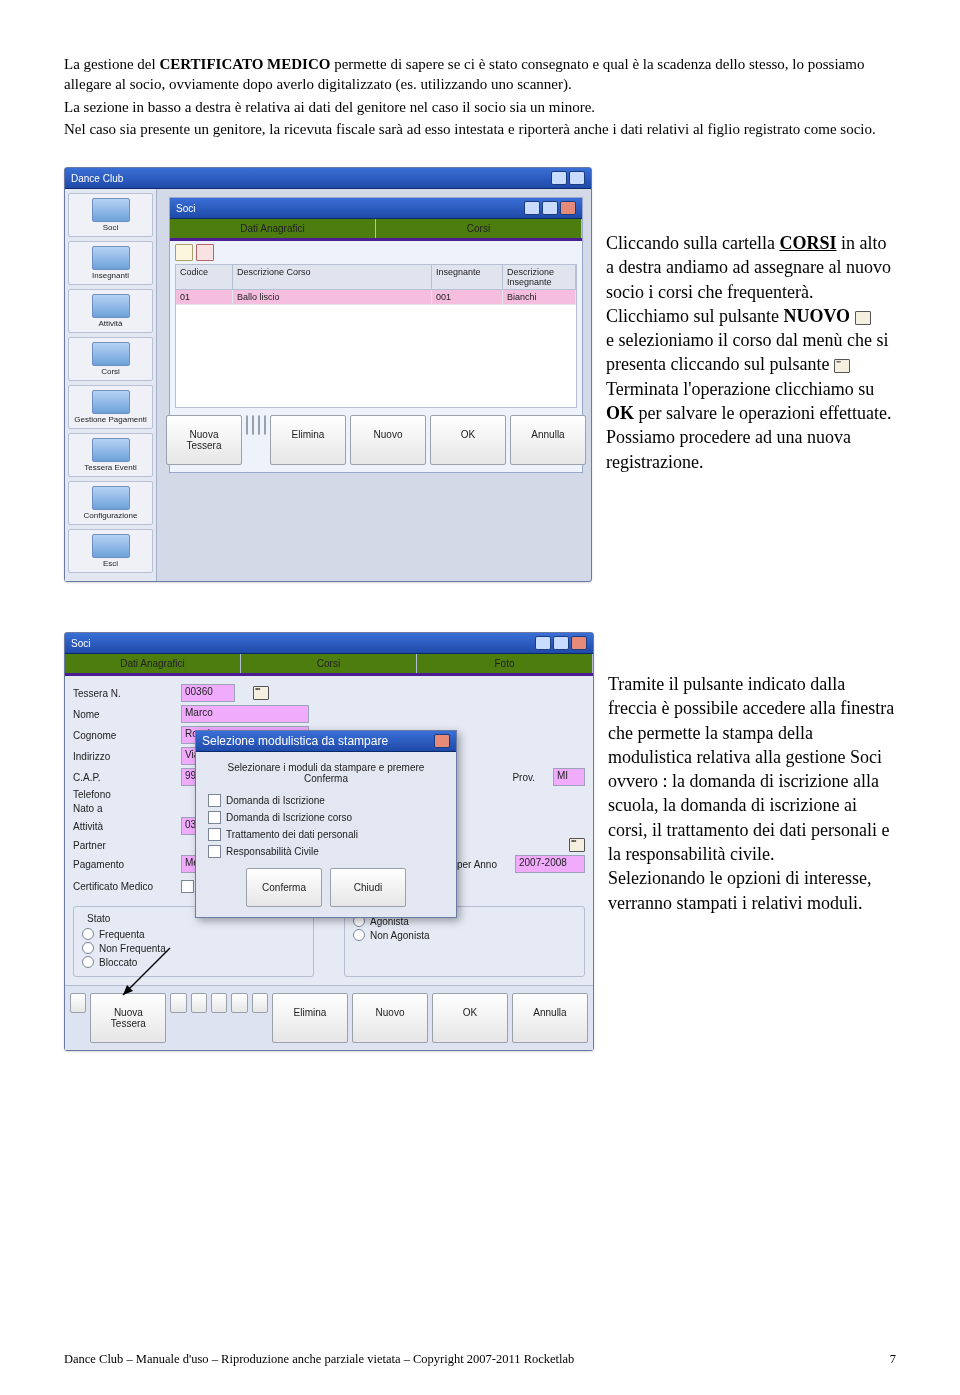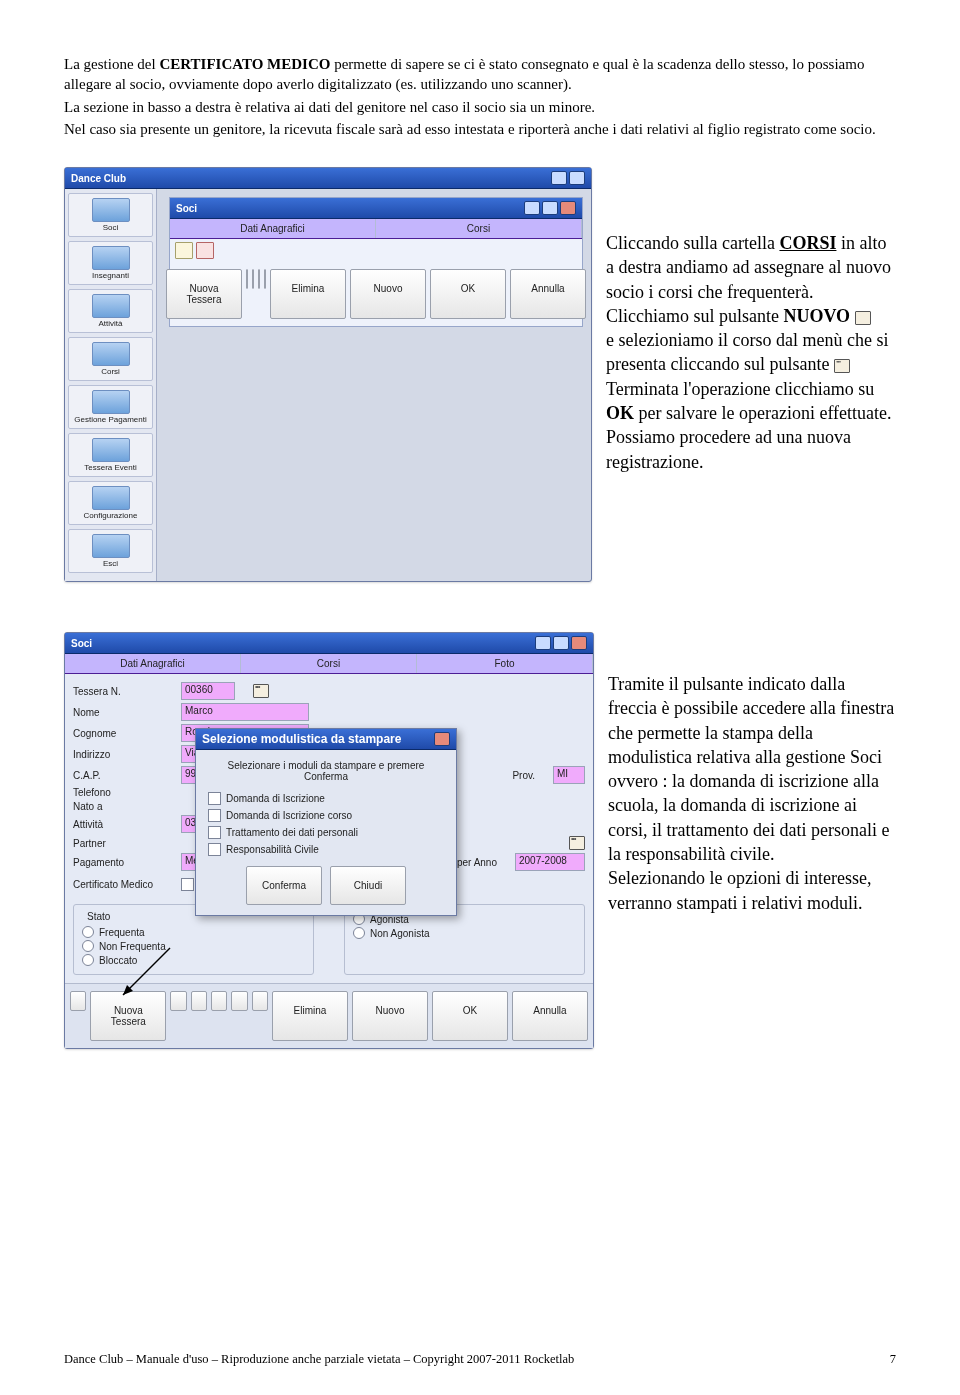--- a/index.html
+++ b/index.html
@@ -10,32 +10,32 @@
   .txt-col{display:flex;gap:14px;align-items:flex-start}
   .txt-col .right-text{flex:0 0 290px;font-size:18px;line-height:1.35}
   .right-text p{margin:0}
   b{font-weight:bold}
   .u{text-decoration:underline}
   
   .ic{display:inline-block;width:14px;height:12px;border:1px solid #555;background:#f5efe0;vertical-align:middle;position:relative;border-radius:1px}
   .ic.dots::after{content:"•••";font-size:7px;position:absolute;left:1px;top:-2px;color:#555;letter-spacing:-1px}
   
   .shot{background:#d3d9e6;border:1px solid #6b7aa3;border-radius:3px;box-shadow:0 1px 2px rgba(0,0,0,.15);font-family:Tahoma,Arial,sans-serif;font-size:10px;color:#222}
-  .titlebar{background:linear-gradient(#3a6fd6,#1f4aa9);color:#fff;padding:3px 6px;font-weight:bold;display:flex;align-items:center;justify-content:space-between;border-bottom:1px solid #0b2a6a}
+  .titlebar{background:linear-gradient(#3a6fd6,#1f4aa9);color:#fff;padding:3px 6px;font-weight:normal;display:flex;align-items:center;justify-content:space-between;border-bottom:1px solid #0b2a6a}
   .titlebar .ctl{display:flex;gap:2px}
   .titlebar .ctl span{width:14px;height:12px;background:#c9dcff;border:1px solid #1c3d7c;border-radius:2px}
   .titlebar .ctl span.x{background:#e68a7a}
   .sidebar{width:92px;background:#e3e7f1;border-right:1px solid #a6afc8;padding:4px 3px;box-sizing:border-box}
   .side-item{background:#eff1f7;border:1px solid #b8c0d6;border-radius:2px;padding:4px 2px;margin-bottom:4px;display:flex;flex-direction:column;align-items:center;gap:2px}
   .side-item .ico{width:36px;height:22px;background:linear-gradient(#b6d2f2,#6da2db);border-radius:2px;border:1px solid #6d8fc1}
   .side-item .lab{font-size:8px;text-align:center;line-height:1}
   .app{display:flex}
   .client{flex:1;padding:8px;position:relative;min-height:330px}
   .inner-win{background:#eef2fb;border:1px solid #97a6ca}
-  .tabs{display:flex;background:#c4b5fd;border-bottom:1px solid #4c1d95}
+  .tabs{display:flex;background:#4d7c0f;border-bottom:3px solid #4c1d95}
   .tab{flex:1;padding:4px 0;text-align:center;border-right:1px solid #b3bcd5}
   .tb{display:flex;gap:3px;padding:3px 5px}
   .tb span{width:16px;height:15px;border:1px solid #a6a06c;background:#fbf6dd;border-radius:1px}
   .tb span.x{border-color:#b56565;background:#f9e2e2}
   .grid{background:#fff;margin:0 5px;border:1px solid #b7bfd3;height:142px;position:relative;font-size:9px}
   .ghead{display:flex;background:#dfe4ef;border-bottom:1px solid #b7bfd3}
   .ghead span{padding:2px 4px;border-right:1px solid #b7bfd3}
   .grow{display:flex;border-bottom:1px solid #e1e4ec}
   .grow.pink{background:#f6bede}
   .grow span{padding:2px 4px;border-right:1px solid #e1e4ec}
@@ -124,20 +124,34 @@
                 </div>
               </div>
             <div class="tabs">
               <div class="tab">Dati Anagrafici</div>
               <div class="tab">Corsi</div>
             </div>
             <div class="tb">
               <span></span>
               <span class="x"></span>
             </div>
+            <div class="grid">
+              <div class="ghead">
+                <span style="width:48px">Codice</span>
+                <span style="width:190px">Descrizione Corso</span>
+                <span style="width:62px">Insegnante</span>
+                <span style="flex:1">Descrizione Insegnante</span>
+              </div>
+              <div class="grow pink">
+                <span style="width:48px">01</span>
+                <span style="width:190px">Ballo liscio</span>
+                <span style="width:62px">001</span>
+                <span style="flex:1">Bianchi</span>
+              </div>
+            </div>
             <div class="btnbar">
               <div class="wbtn">Nuova Tessera</div>
               <div class="ibtn"></div>
               <div class="ibtn"></div>
               <div class="ibtn"></div>
               <div class="ibtn"></div>
               <div class="wbtn">Elimina</div>
               <div class="wbtn">Nuovo</div>
               <div class="wbtn">OK</div>
               <div class="wbtn">Annulla</div>

